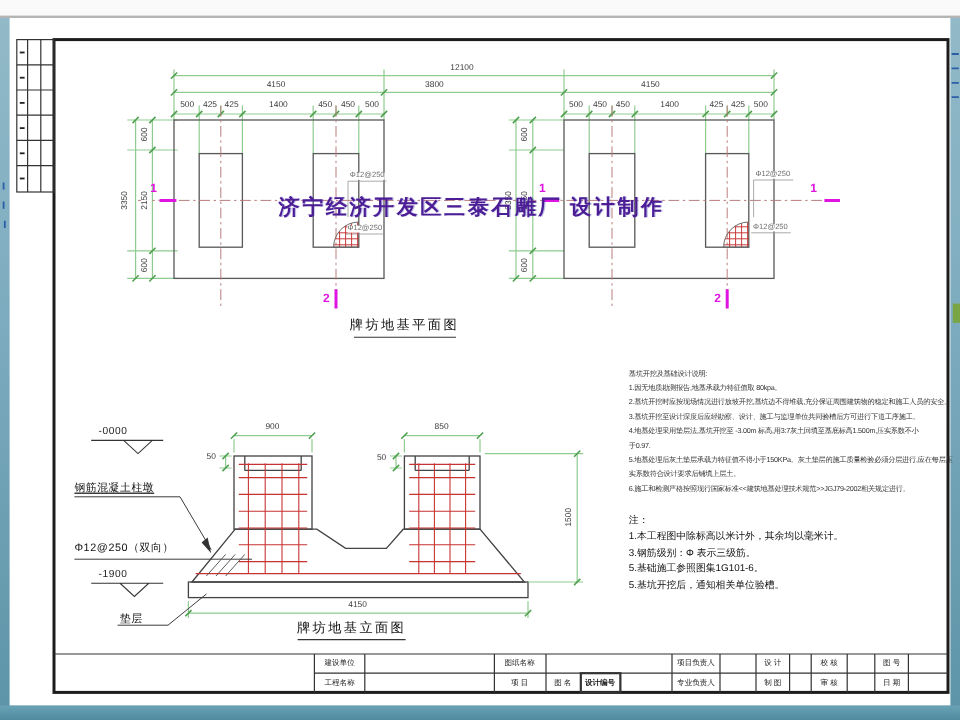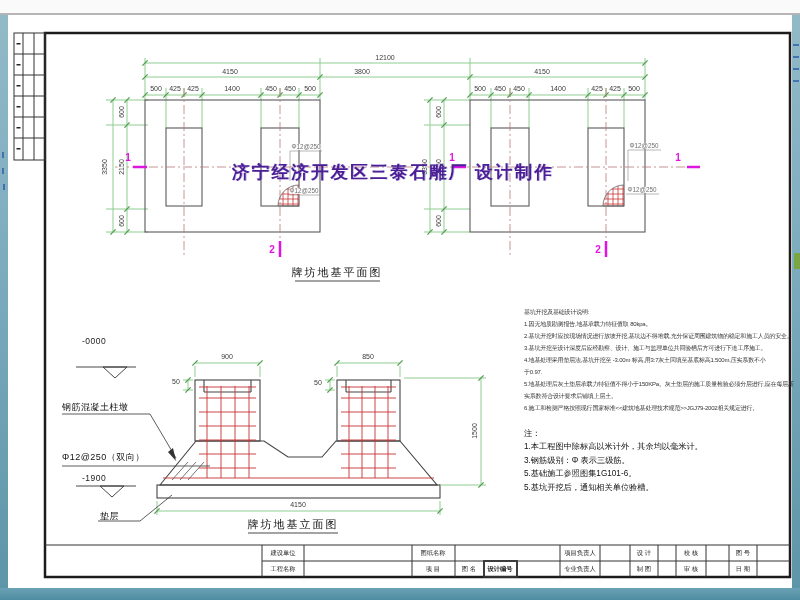--- a/index.html
+++ b/index.html
@@ -229,29 +229,29 @@
       <span class="sec" style="left: 128px; top: 158px;">1</span>
       <span class="sec" style="left: 452px; top: 158px;">1</span>
       <span class="sec" style="left: 678px; top: 158px;">1</span>
       <span class="sec" style="left: 272px; top: 250px;">2</span>
       <span class="sec" style="left: 598px; top: 250px;">2</span>
       <span class="rl" style="left: 306px; top: 147px;">Φ12@250</span>
       <span class="rl" style="left: 304px; top: 191px;">Φ12@250</span>
       <span class="rl" style="left: 644px; top: 146px;">Φ12@250</span>
       <span class="rl" style="left: 642px; top: 190px;">Φ12@250</span>
       <span class="ttl" style="left: 337px; top: 272px;">牌坊地基平面图</span>
-      <span class="lvl" style="left: 82px; top: 341px;">-0000</span>
+      <span class="lvl" style="left: 82px; top: 359px;">-0000</span>
       <span class="lvl" style="left: 82px; top: 478px;">-1900</span>
       <span class="dim" style="left: 227px; top: 356px;">900</span>
       <span class="dim" style="left: 368px; top: 356px;">850</span>
       <span class="dim" style="left: 176px; top: 381px;">50</span>
       <span class="dim" style="left: 318px; top: 382px;">50</span>
       <span class="dim" style="left: 474px; top: 431px; transform: translate(-50%, -50%) rotate(-90deg);">1500</span>
       <span class="dim" style="left: 298px; top: 504px;">4150</span>
-      <span class="lbl" style="left: 62px; top: 407px;">钢筋混凝土柱墩</span>
+      <span class="lbl" style="left: 62px; top: 407px; text-decoration: underline;">钢筋混凝土柱墩</span>
       <span class="lbl" style="left: 62px; top: 457px;">Φ12@250（双向）</span>
       <span class="lbl" style="left: 100px; top: 516px;">垫层</span>
       <span class="ttl" style="left: 293px; top: 524px;">牌坊地基立面图</span>
       <span class="wm" style="left: 393px; top: 173px;">济宁经济开发区三泰石雕厂 设计制作</span>
     </div>
 
   <div class="notes notes-design" id="notes-design">
       <div>基坑开挖及基础设计说明:</div>
       <div>1.因无地质勘测报告,地基承载力特征值取 80kpa。</div>
       <div>2.基坑开挖时应按现场情况进行放坡开挖,基坑边不得堆载,充分保证周围建筑物的稳定和施工人员的安全。</div>

